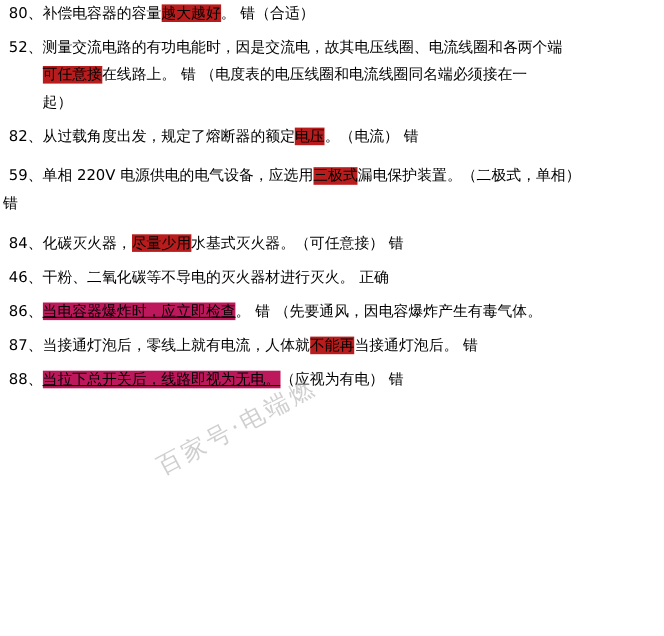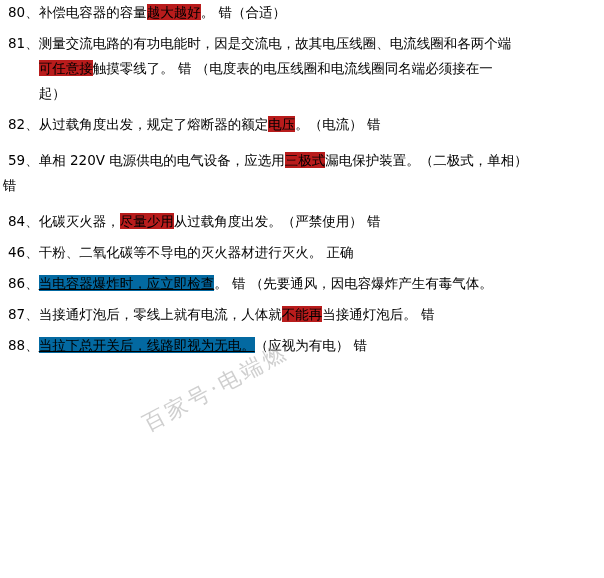--- a/index.html
+++ b/index.html
@@ -35,21 +35,21 @@
     white-space: nowrap;
     padding-right: 0px;
   }
   .qbody {
     flex: 1 1 auto;
   }
   .hl-green {
     background: #b91c1c;
   }
   .hl-yellow {
-    background: #0369a1;
+    background: #be185d;
   }
   .u {
     text-decoration: underline;
   }
   .gap-sm { height: 6px; }
   .gap-md { height: 11px; }
   .watermark {
     position: absolute;
     left: 150px;
     top: 352px;
@@ -70,24 +70,24 @@
 <div id="page">
   <div id="content">
       <div class="qblock">
         <span class="qnum">80、</span>
         <div class="qbody">
           <div><span>补偿电容器的容量</span><span class="hl-green">越大越好</span><span>。</span><span>     </span><span>错（合适）</span></div>
         </div>
       </div>
       <div class="gap-sm"></div>
       <div class="qblock">
-        <span class="qnum">81、</span>
+        <span class="qnum">52、</span>
         <div class="qbody">
           <div><span>测量交流电路的有功电能时，因是交流电，故其电压线圈、电流线圈和各两个端</span></div>
-          <div><span class="hl-green">可任意接</span><span>触摸零线了。</span><span>      </span><span>错  （电度表的电压线圈和电流线圈同名端必须接在一</span></div>
+          <div><span class="hl-green">可任意接</span><span>在线路上。</span><span>      </span><span>错  （电度表的电压线圈和电流线圈同名端必须接在一</span></div>
           <div><span>起）</span></div>
         </div>
       </div>
       <div class="gap-sm"></div>
       <div class="qblock">
         <span class="qnum">82、</span>
         <div class="qbody">
           <div><span>从过载角度出发，规定了熔断器的额定</span><span class="hl-green">电压</span><span>。（电流）   错</span></div>
         </div>
       </div>
@@ -96,21 +96,21 @@
         <span class="qnum">59、</span>
         <div class="qbody">
           <div><span>单相 220V 电源供电的电气设备，应选用</span><span class="hl-green">三极式</span><span>漏电保护装置。（二极式，单相）</span></div>
           <div style="margin-left: -36px;"><span>错</span></div>
         </div>
       </div>
       <div class="gap-md"></div>
       <div class="qblock">
         <span class="qnum">84、</span>
         <div class="qbody">
-          <div><span>化碳灭火器，</span><span class="hl-green">尽量少用</span><span>从过载角度出发。（严禁使用）     错</span></div>
+          <div><span>化碳灭火器，</span><span class="hl-green">尽量少用</span><span>水基式灭火器。（可任意接）     错</span></div>
         </div>
       </div>
       <div class="gap-sm"></div>
       <div class="qblock">
         <span class="qnum">46、</span>
         <div class="qbody">
           <div><span>干粉、二氧化碳等不导电的灭火器材进行灭火。      正确</span></div>
         </div>
       </div>
       <div class="gap-sm"></div>

